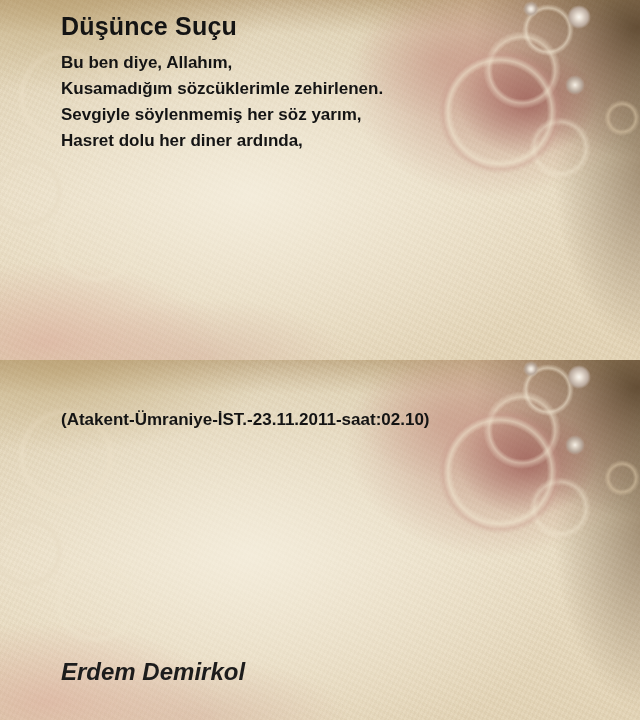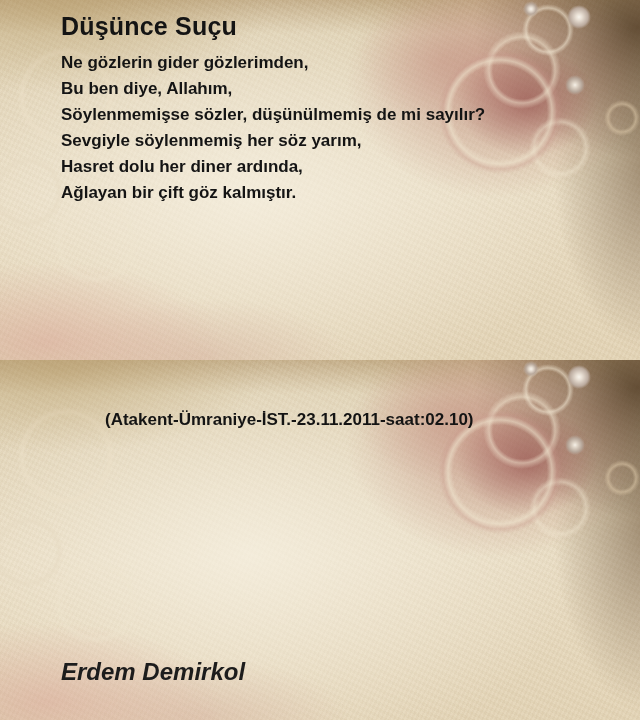--- a/index.html
+++ b/index.html
@@ -79,21 +79,20 @@
     line-height: 26px;
     white-space: nowrap;
   }
   .poem-footnote {
     position: absolute;
     left: 55px;
     top: 410px;
     font-size: 17px;
     font-weight: bold;
     white-space: nowrap;
-    margin-left: 44px;
   }
   .poem-author {
     position: absolute;
     left: 55px;
     top: 658px;
     font-size: 24px;
     font-weight: bold;
     font-style: italic;
     color: #1c1c1c;
     text-align: right;
@@ -105,26 +104,24 @@
 <div class="poem-image">
 
   <div class="bg-tile tile-1"></div>
   <div class="bg-tile tile-2"></div>
 
   <div class="text-layer">
 
     <div class="poem-title">Düşünce Suçu</div>
 
     <div class="poem-body">
-      <div>Ne gözlerin gider gözlerimden,</div>
       <div>Bu ben diye, Allahım,</div>
-      <div>Söylenmemişse sözler, düşünülmemiş de mi sayılır?</div>
+      <div>Kusamadığım sözcüklerimle zehirlenen.</div>
       <div>Sevgiyle söylenmemiş her söz yarım,</div>
       <div>Hasret dolu her diner ardında,</div>
-      <div>Ağlayan bir çift göz kalmıştır.</div>
     </div>
 
     <div class="poem-footnote">(Atakent-Ümraniye-İST.-23.11.2011-saat:02.10)</div>
 
     <div class="poem-author">Erdem Demirkol</div>
 
   </div>
 </div>
 
 </body></html>

